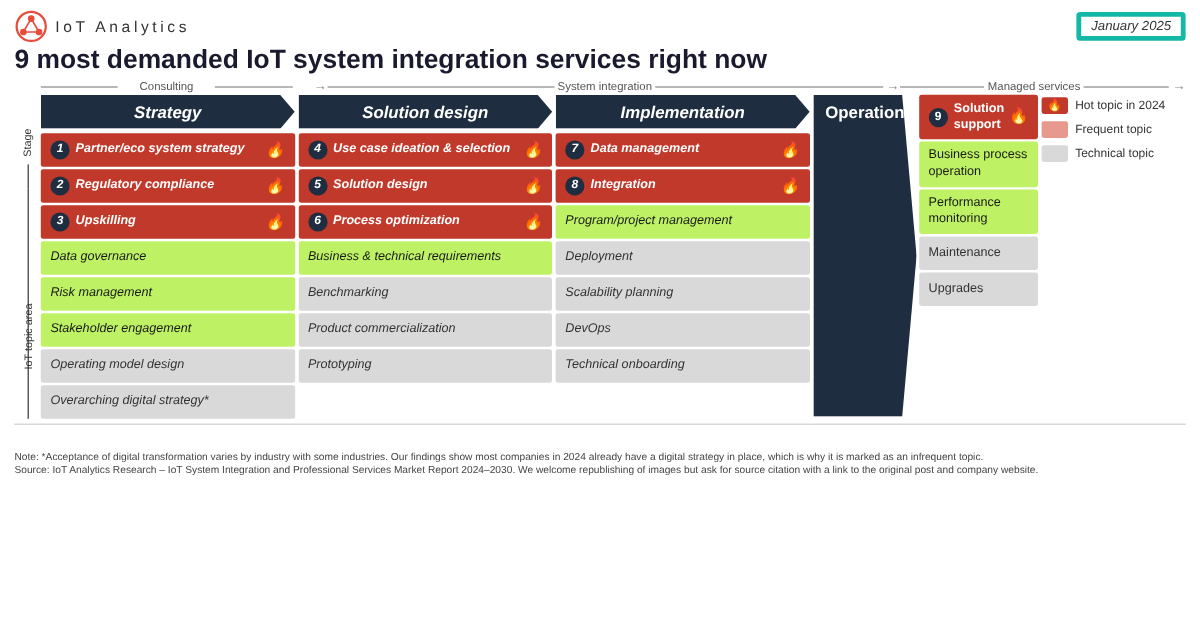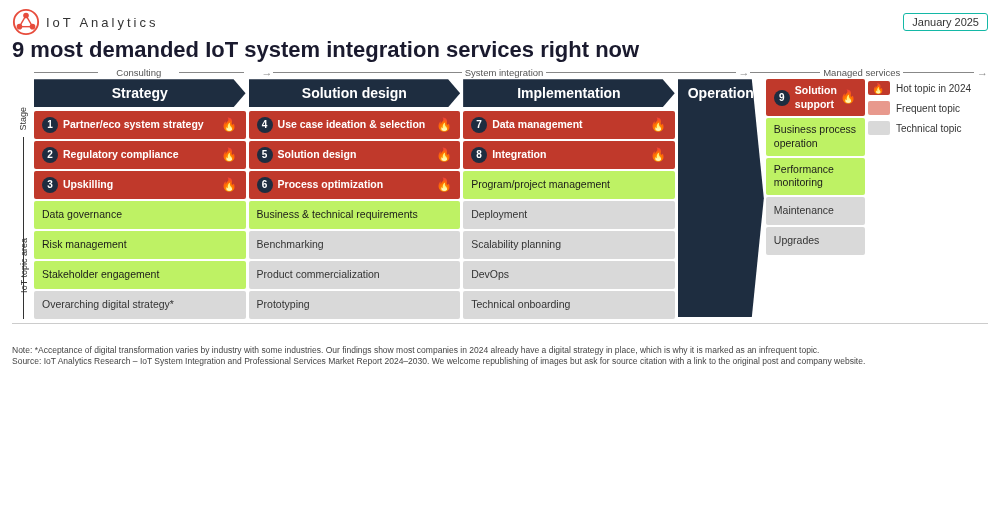--- a/index.html
+++ b/index.html
@@ -32,38 +32,40 @@
       width: 28px;
       height: 28px;
     }
     .logo-text {
       font-size: 13px;
       letter-spacing: 3px;
       color: #333;
       font-weight: 400;
     }
     .date-badge {
-      border: 1px solid #14b8a6;
+      border: 4px solid #14b8a6;
       border-radius: 3px;
       padding: 2px 8px;
       font-size: 11px;
       color: #333;
+      font-style: italic;
     }
     .main-title {
       font-size: 22px;
       font-weight: 800;
       color: #1a1a2e;
       margin-bottom: 4px;
       line-height: 1.1;
     }
     .column {
       flex: 1;
       display: flex;
       flex-direction: column;
       gap: 2px;
+      font-style: italic;
     }
     .col-header {
       background: #1e2d40;
       color: white;
       font-weight: 700;
       font-size: 14px;
       padding: 6px 10px;
       clip-path: polygon(0 0, calc(100% - 12px) 0, 100% 50%, calc(100% - 12px) 100%, 0 100%);
       text-align: center;
       margin-bottom: 2px;
@@ -227,20 +229,23 @@
         <div class="cell cell-frequent">
           <span class="cell-text">Data governance</span>
         </div>
         <div class="cell cell-frequent">
           <span class="cell-text">Risk management</span>
         </div>
         <div class="cell cell-frequent">
           <span class="cell-text">Stakeholder engagement</span>
         </div>
         <div class="cell cell-infrequent">
+          <span class="cell-text">Operating model design</span>
+        </div>
+        <div class="cell cell-infrequent">
           <span class="cell-text">Overarching digital strategy*</span>
         </div>
       </div>
 
       <div class="column">
         <div class="col-header">Solution design</div>
         <div class="cell cell-hot">
           <div class="cell-left">
             <span class="cell-number">4</span>
             <span class="cell-text">Use case ideation &amp; selection</span>

